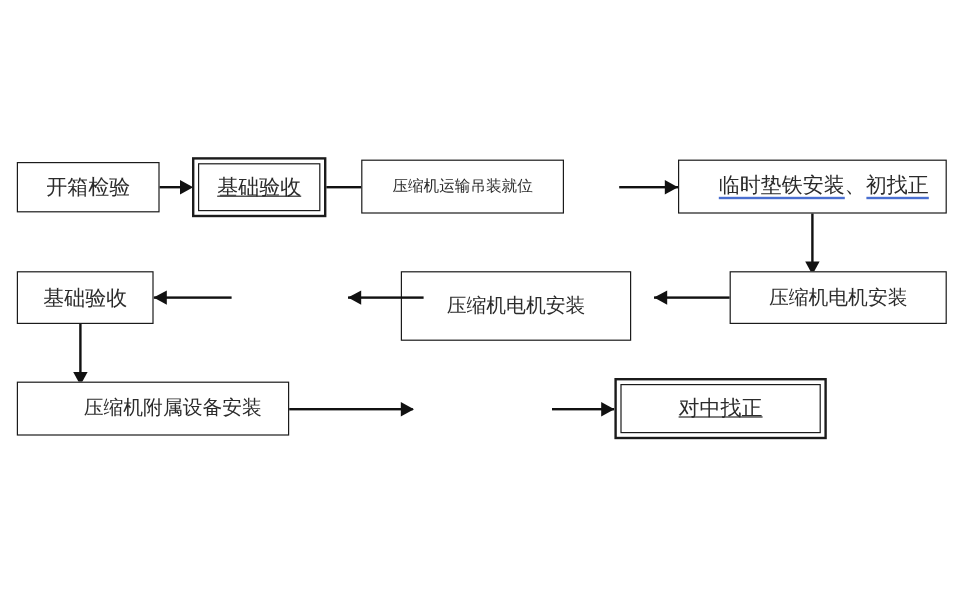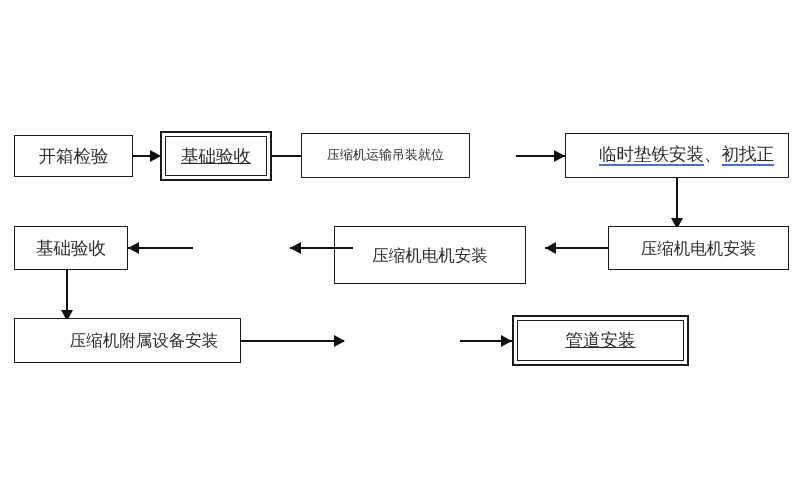--- a/index.html
+++ b/index.html
@@ -169,17 +169,17 @@
 
   <div class="conn h" style="left:241px; top:340px; width:103px;"></div>
   <div class="arrow right" style="left:334px; top:335px;"></div>
 
 
   <div class="conn h" style="left:460px; top:340px; width:52px;"></div>
   <div class="arrow right" style="left:501px; top:335px;"></div>
 
   <div class="node double" style="left:512px; top:315px; width:177px; height:51px;">
     <span class="inner">
-      <span class="label fs-lg">管道安装</span>
+      <span class="label fs-lg">对中找正</span>
     </span>
   </div>
 
 </div>
 
 </body></html>

